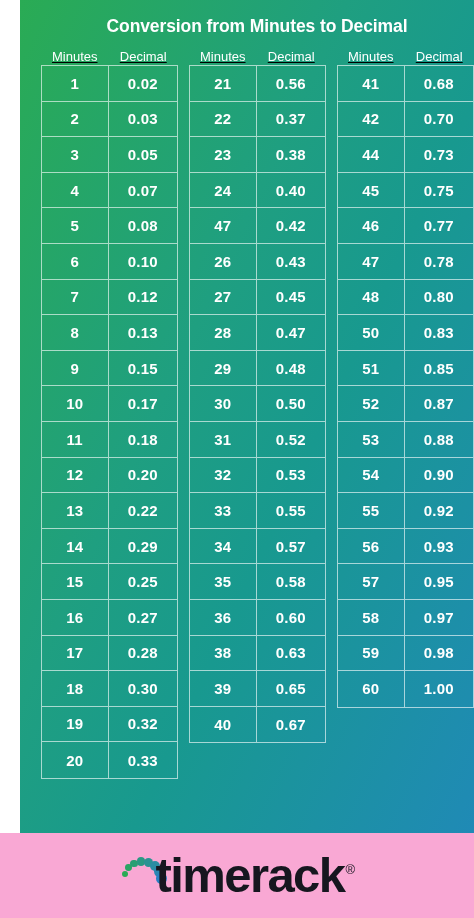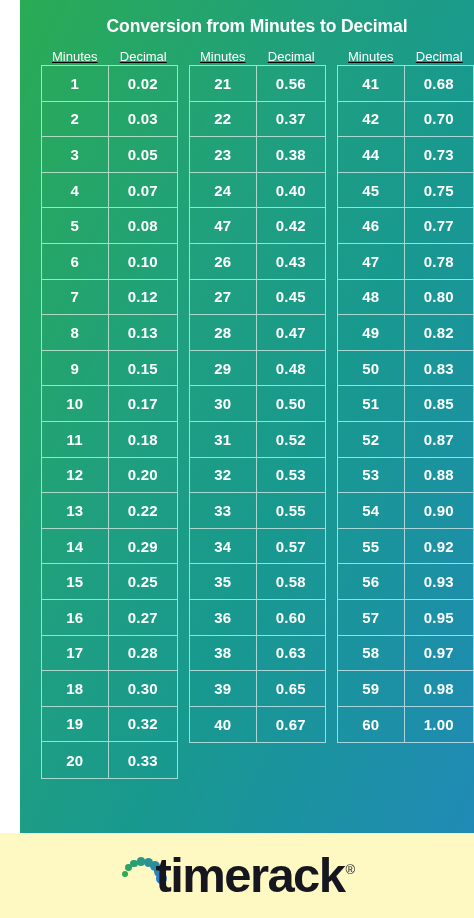--- a/index.html
+++ b/index.html
@@ -102,21 +102,21 @@
     box-sizing: border-box;
     letter-spacing: 0.2px;
   }
   .cell.minutes {
     border-right: 1px solid rgba(255,255,255,0.62);
   }
   
   #footer {
     flex: 1 1 auto;
     width: 474px;
-    background: #fef9c3;
+    background: #f9a8d4;
     display: flex;
     align-items: center;
     justify-content: center;
   }
   #logo {
     display: flex;
     flex-direction: row;
     align-items: flex-end;
     position: relative;
     transform: translateY(-2px);
@@ -358,24 +358,20 @@
               <div class="cell minutes">46</div>
               <div class="cell decimal">0.77</div>
             </div>
             <div class="row">
               <div class="cell minutes">47</div>
               <div class="cell decimal">0.78</div>
             </div>
             <div class="row">
               <div class="cell minutes">48</div>
               <div class="cell decimal">0.80</div>
-            </div>
-            <div class="row">
-              <div class="cell minutes">49</div>
-              <div class="cell decimal">0.82</div>
             </div>
             <div class="row">
               <div class="cell minutes">50</div>
               <div class="cell decimal">0.83</div>
             </div>
             <div class="row">
               <div class="cell minutes">51</div>
               <div class="cell decimal">0.85</div>
             </div>
             <div class="row">

